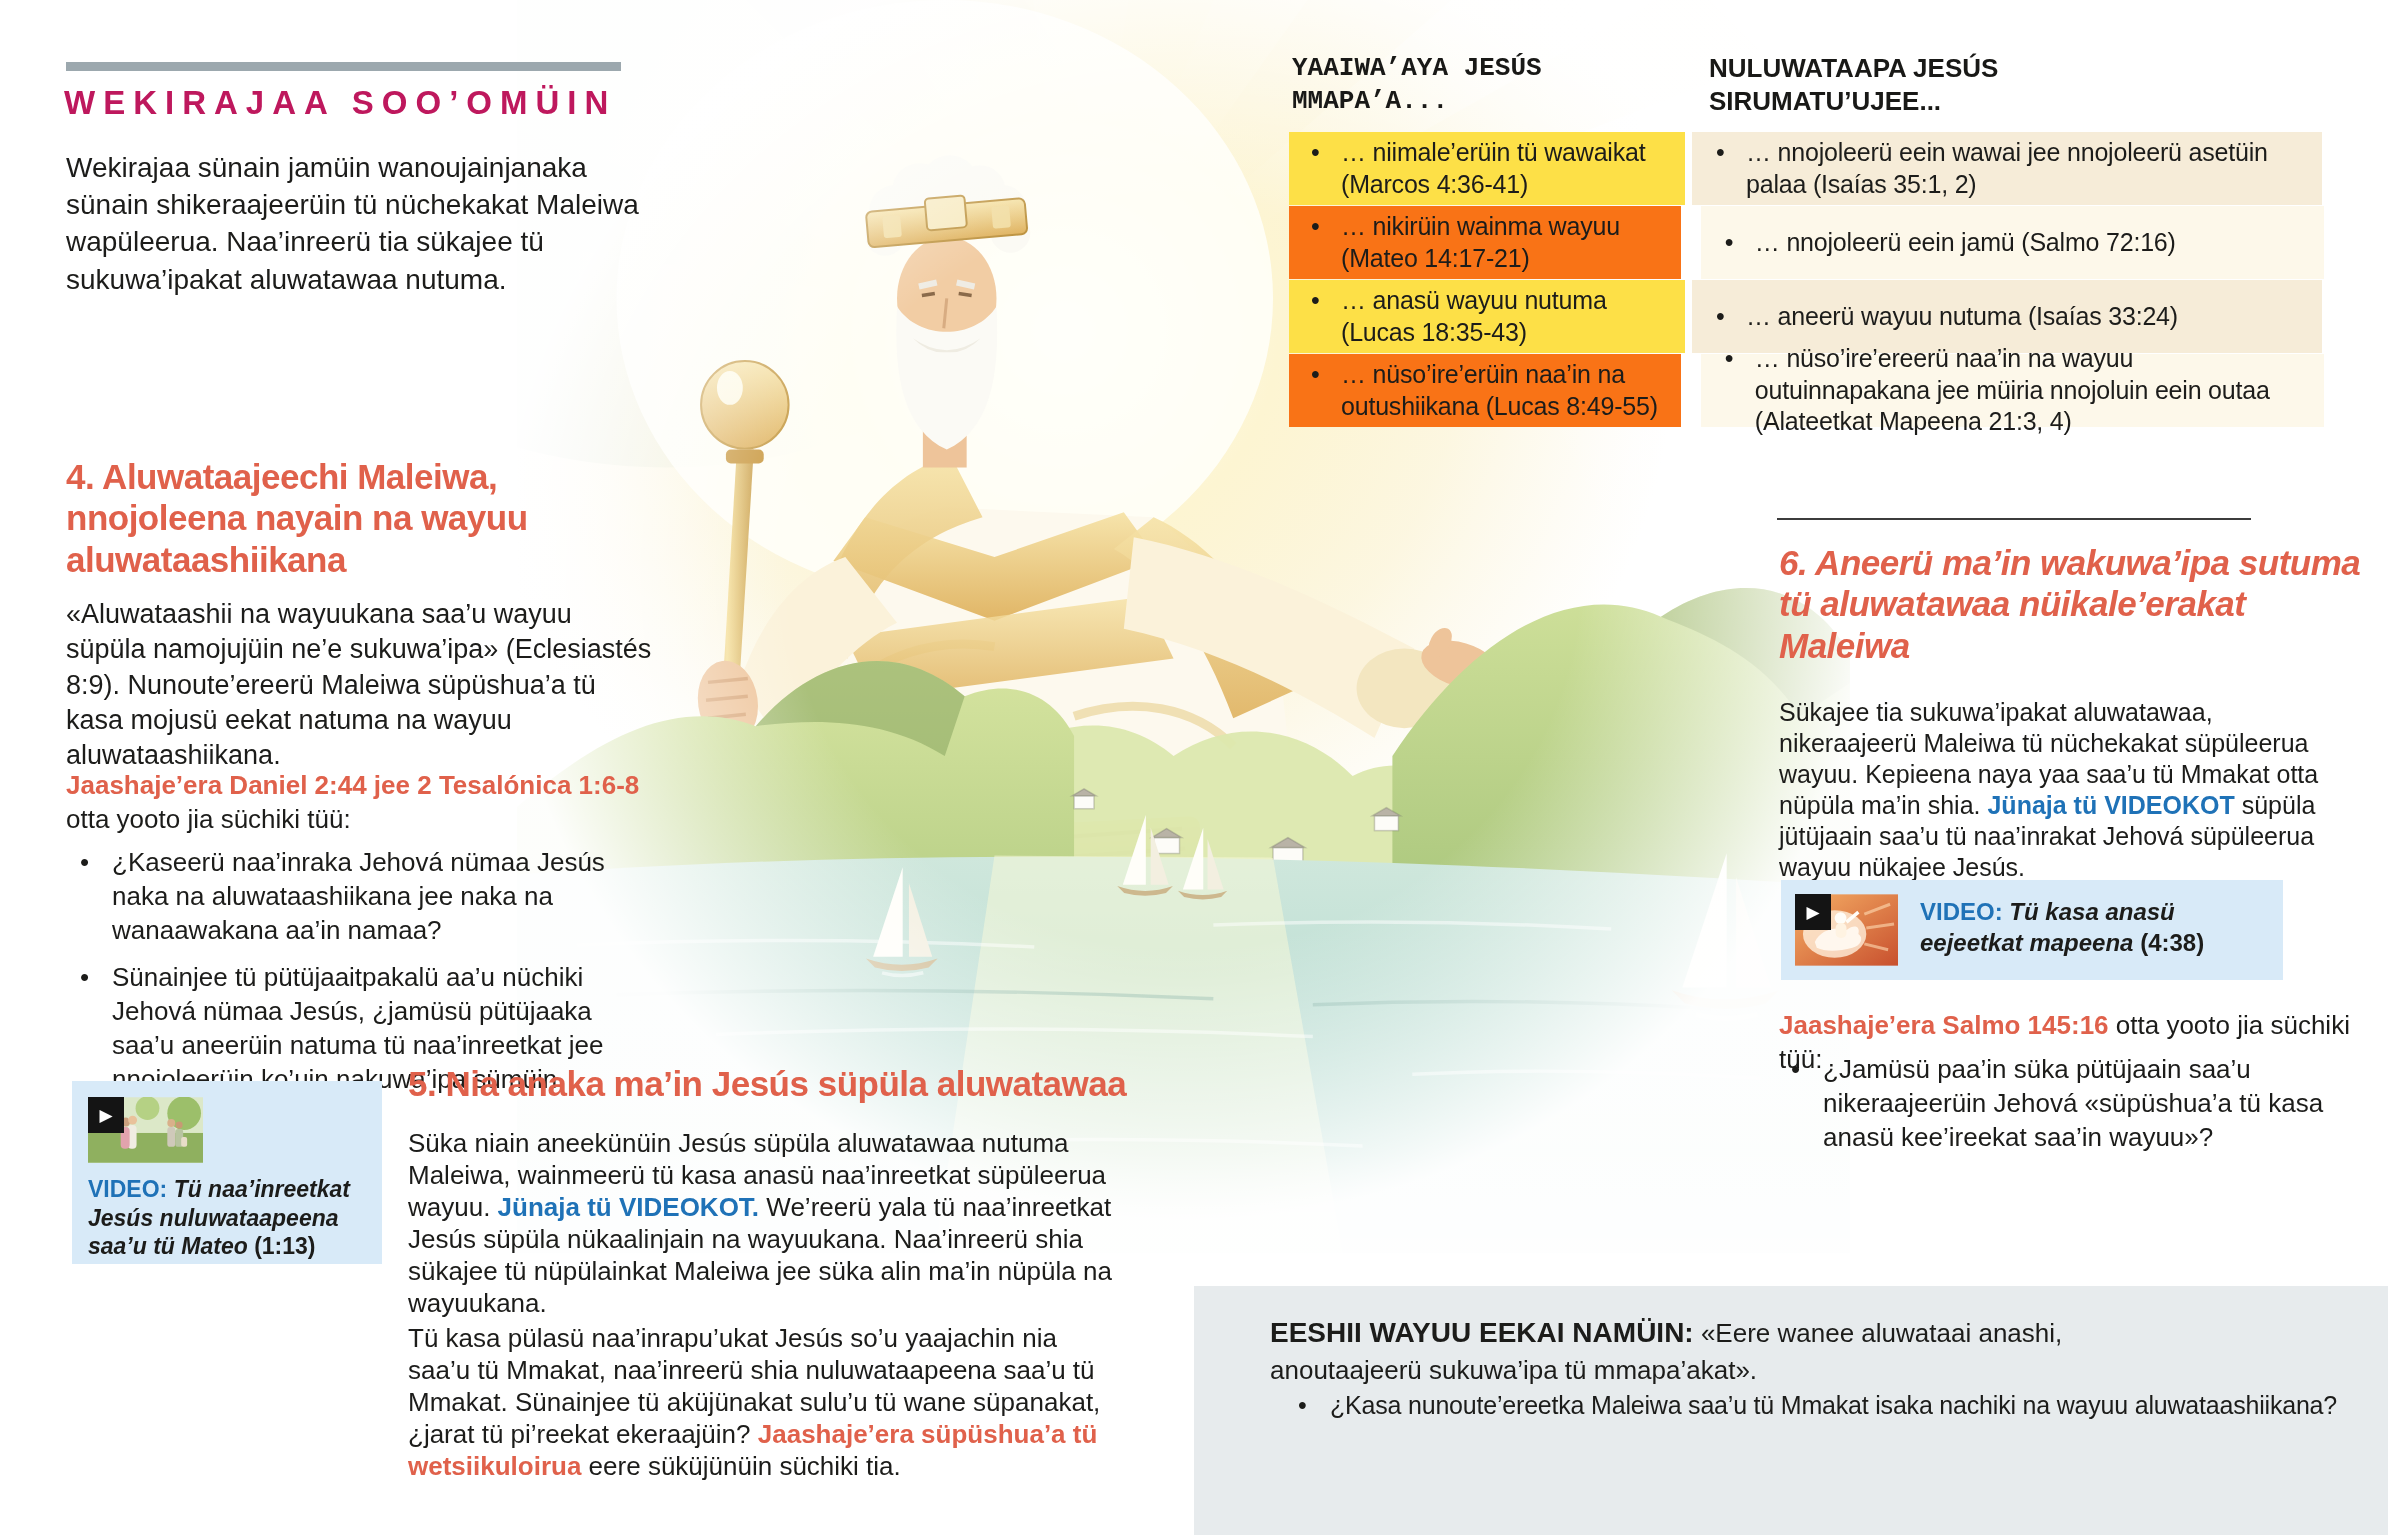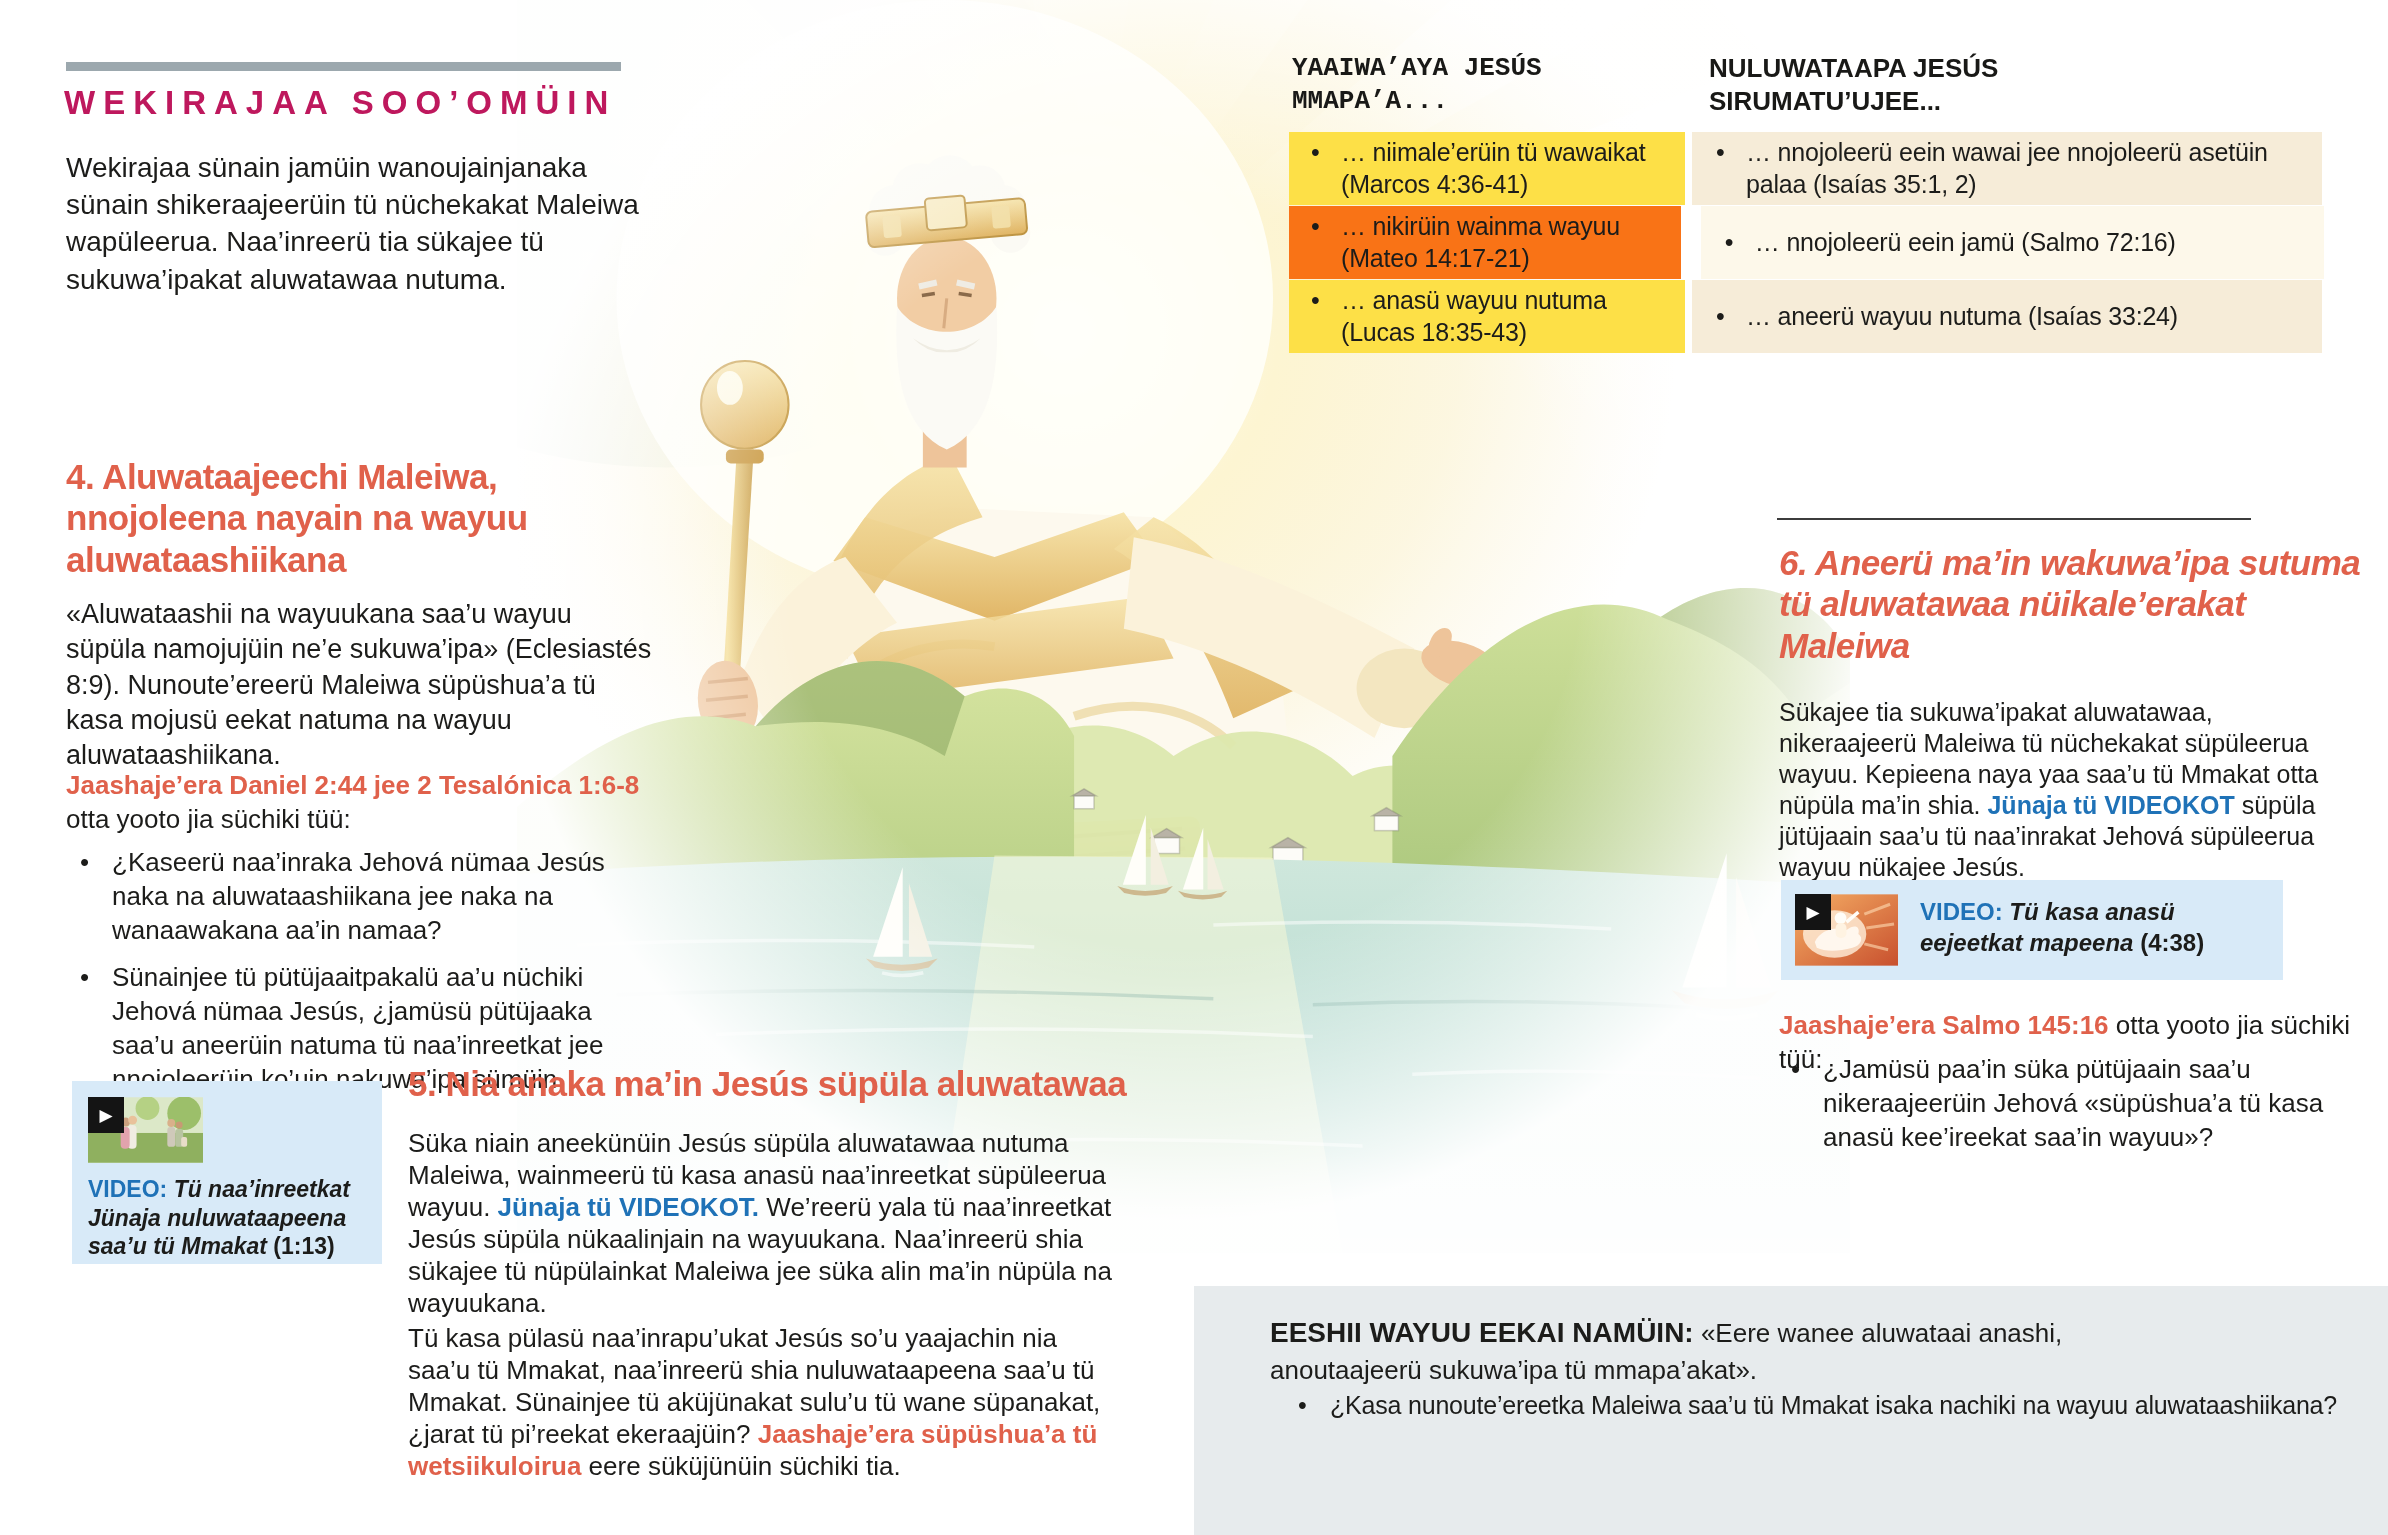--- a/index.html
+++ b/index.html
@@ -291,20 +291,28 @@
           </div>
       </div>
       <div class="trow">
         <div class="tcell tcell-l tl-dark">
             <div class="centry">… anasü wayuu nutuma (Lucas 18:35-43)</div>
           </div>
         <div class="tcell tcell-r tr-dark">
             <div class="centry">… aneerü wayuu nutuma (Isaías 33:24)</div>
           </div>
       </div>
+      <div class="trow">
+        <div class="tcell tcell-l tl-light">
+            <div class="centry">… nüso’ire’erüin naa’in na outushiikana (Lucas 8:49-55)</div>
+          </div>
+        <div class="tcell tcell-r tr-light">
+            <div class="centry">… nüso’ire’ereerü naa’in na wayuu outuinnapakana jee müiria nnojoluin eein outaa (Alateetkat Mapeena 21:3, 4)</div>
+          </div>
+      </div>
     </div>
 
     <h2 class="abs sec-h s4-h" style="margin:0;">4. Aluwataajeechi Maleiwa, nnojoleena nayain na wayuu aluwataashiikana</h2>
     <p class="abs s4-body">«Aluwataashii na wayuukana saa’u wayuu süpüla namojujüin ne’e sukuwa’ipa» (Eclesiastés 8:9). Nunoute’ereerü Maleiwa süpüshua’a tü kasa mojusü eekat natuma na wayuu aluwataashiikana.</p>
     <p class="abs s4-lead">
       <span class="lead-link">Jaashaje’era Daniel 2:44 jee 2 Tesalónica 1:6-8</span><span> otta yooto jia süchiki tüü:</span>
     </p>
     <ul class="abs blist s4-bullets">
       <li>¿Kaseerü naa’inraka Jehová nümaa Jesús naka na aluwataashiikana jee naka na wanaawakana aa’in namaa?</li>
       <li>Sünainjee tü pütüjaaitpakalü aa’u nüchiki Jehová nümaa Jesús, ¿jamüsü pütüjaaka saa’u aneerüin natuma tü naa’inreetkat jee nnojoleerüin ko’uin nakuwa’ipa sümüin wayuu?</li>
@@ -325,21 +333,21 @@
           <rect x="80" y="30" width="8" height="20" rx="3" fill="#cfc9ba"></rect>
             <rect x="88" y="32" width="8" height="18" rx="3" fill="#b8c4a0"></rect>
           <circle cx="84" cy="26" r="4" fill="#d9b08a"></circle>
             <circle cx="92" cy="28" r="3.5" fill="#c79a74"></circle>
           <rect x="94" y="40" width="6" height="10" rx="2" fill="#e8ddc8"></rect>
         </svg>
         <span class="playbtn">▶</span>
       </span>
       <p class="vcap">
         <span class="vlabel">VIDEO:</span>
-        <span class="vtitle">Tü naa’inreetkat Jünaja nuluwataapeena saa’u tü Mmakat</span>
+        <span class="vtitle">Tü naa’inreetkat Jesús nuluwataapeena saa’u tü Mateo</span>
         <span class="vdur">(1:13)</span>
       </p>
     </div>
 
     <h2 class="abs sec-h s5-h" style="margin:0;">5. Nia anaka ma’in Jesús süpüla aluwatawaa</h2>
     <p class="abs s5-p2">
       <span>Tü kasa pülasü naa’inrapu’ukat Jesús so’u yaajachin nia saa’u tü Mmakat, naa’inreerü shia nuluwataapeena saa’u tü Mmakat. Sünainjee tü aküjünakat sulu’u tü wane süpanakat, ¿jarat tü pi’reekat ekeraajüin? </span><span class="lead-link">Jaashaje’era süpüshua’a tü wetsiikuloirua</span><span> eere süküjünüin süchiki tia.</span>
     </p>
     <p class="abs s5-p1">
       <span>Süka niain aneekünüin Jesús süpüla aluwatawaa nutuma Maleiwa, wainmeerü tü kasa anasü naa’inreetkat süpüleerua wayuu. </span><span class="link">Jünaja tü VIDEOKOT.</span><span> We’reerü yala tü naa’inreetkat Jesús süpüla nükaalinjain na wayuukana. Naa’inreerü shia sükajee tü nüpülainkat Maleiwa jee süka alin ma’in nüpüla na wayuukana.</span>

